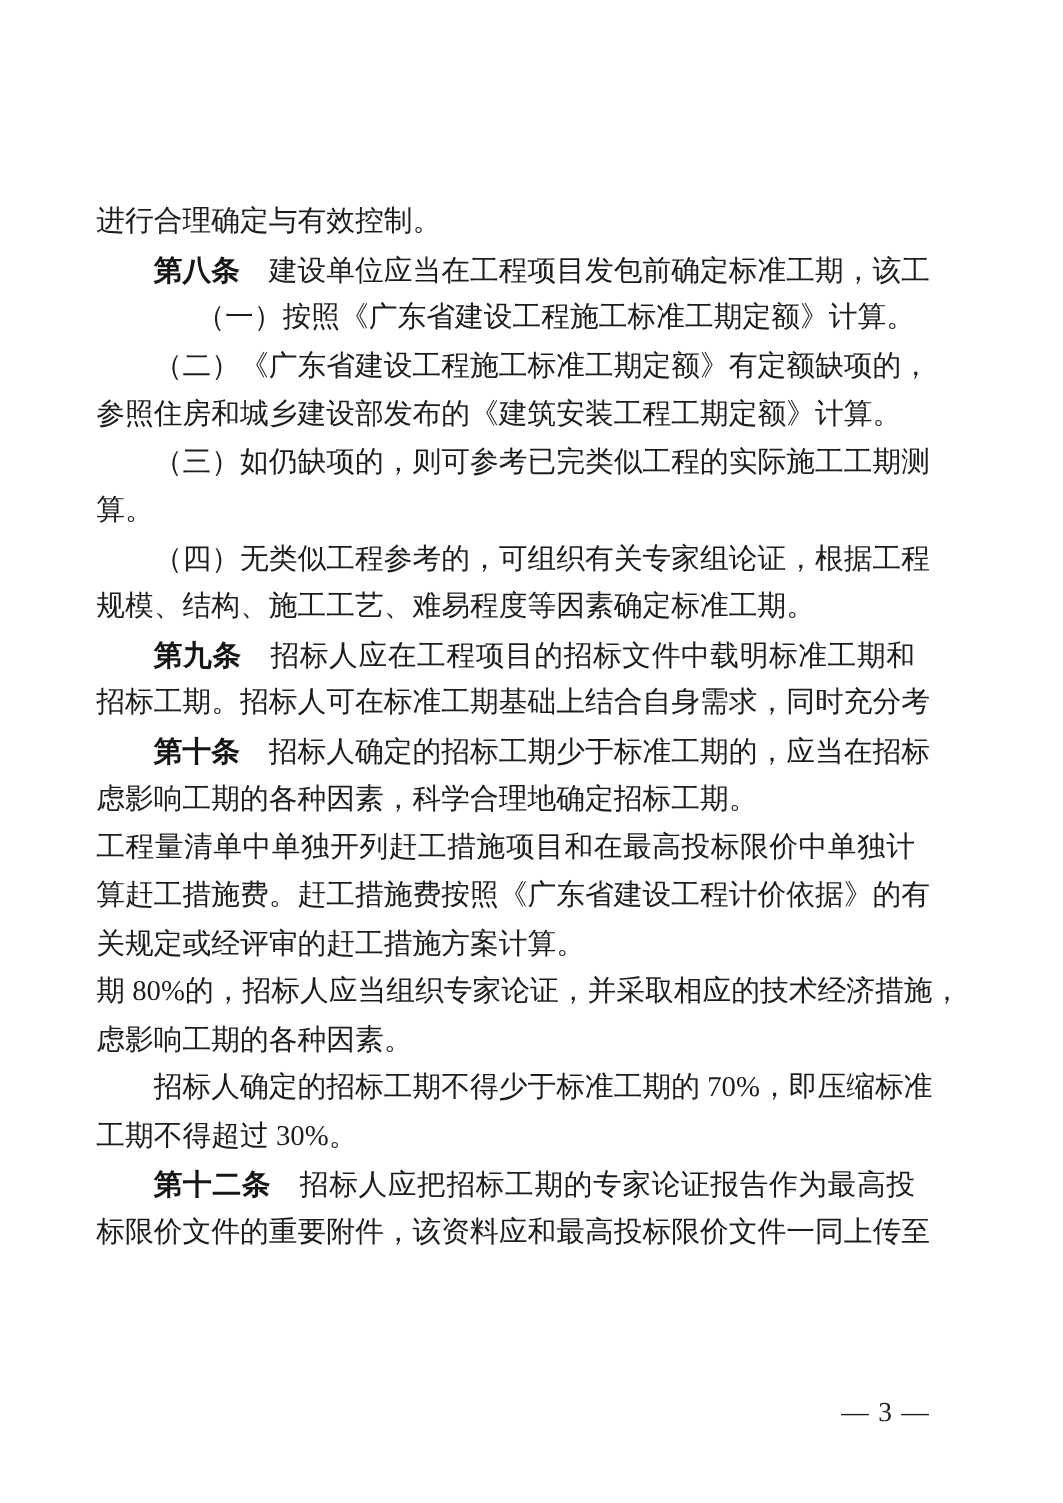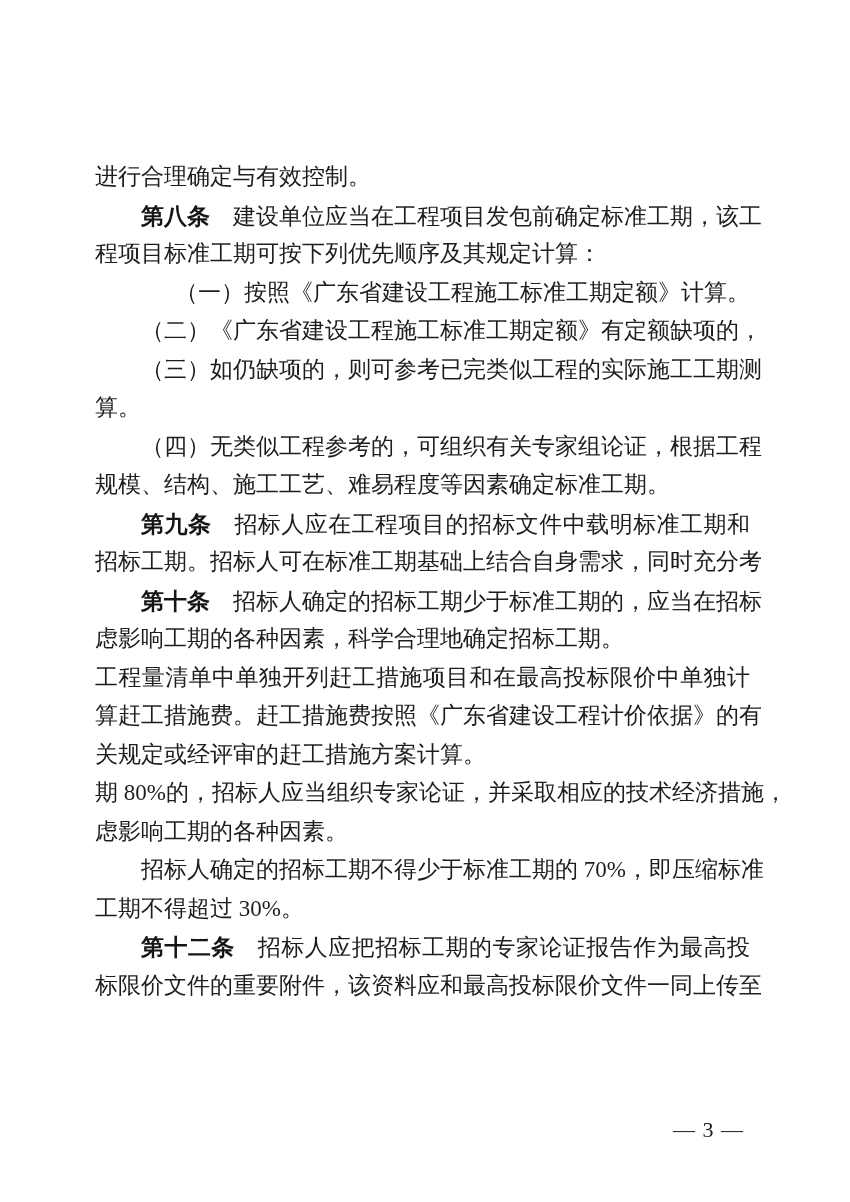--- a/index.html
+++ b/index.html
@@ -7,21 +7,21 @@
     position: relative;
     width: 850px;
     height: 1202px;
     background: #ffffff;
     overflow: hidden;
     font-family: "Liberation Serif", "DejaVu Serif", serif;
     color: #1d1d1d;
   }
   .content {
     position: absolute;
-    left: 95px;
+    left: 77px;
     top: 158px;
     width: 655px;
   }
   .line {
     margin: 0;
     padding: 0;
     height: 38.5px;
     line-height: 38.5px;
     font-size: 23px;
     white-space: nowrap;
@@ -49,23 +49,23 @@
     letter-spacing: 1px;
   }
 </style>
 </head>
 <body>
 
 <div class="page">
   <div class="content">
     <p class="line"><span>进行合理确定与有效控制。</span></p>
     <p class="line indent fill"><b class="head">第八条</b><span>建设单位应当在工程项目发包前确定标准工期，该工</span></p>
-    <p class="line"><span>程项目标准工期可按下列优先顺序及其规定计算：</span></p>
     <p class="line indent"><span>（一）按照《广东省建设工程施工标准工期定额》计算。</span></p>
     <p class="line indent fill"><span>（二）《广东省建设工程施工标准工期定额》有定额缺项的，</span></p>
+    <p class="line"><span>参照住房和城乡建设部发布的《建筑安装工程工期定额》计算。</span></p>
     <p class="line indent fill"><span>（三）如仍缺项的，则可参考已完类似工程的实际施工工期测</span></p>
     <p class="line"><span>算。</span></p>
     <p class="line indent fill"><span>（四）无类似工程参考的，可组织有关专家组论证，根据工程</span></p>
     <p class="line"><span>规模、结构、施工工艺、难易程度等因素确定标准工期。</span></p>
     <p class="line indent fill"><b class="head">第九条</b><span>招标人应在工程项目的招标文件中载明标准工期和</span></p>
     <p class="line fill"><span>招标工期。招标人可在标准工期基础上结合自身需求，同时充分考</span></p>
     <p class="line indent fill"><b class="head">第十条</b><span>招标人确定的招标工期少于标准工期的，应当在招标</span></p>
     <p class="line"><span>虑影响工期的各种因素，科学合理地确定招标工期。</span></p>
     <p class="line fill"><span>工程量清单中单独开列赶工措施项目和在最高投标限价中单独计</span></p>
     <p class="line fill"><span>算赶工措施费。赶工措施费按照《广东省建设工程计价依据》的有</span></p>

